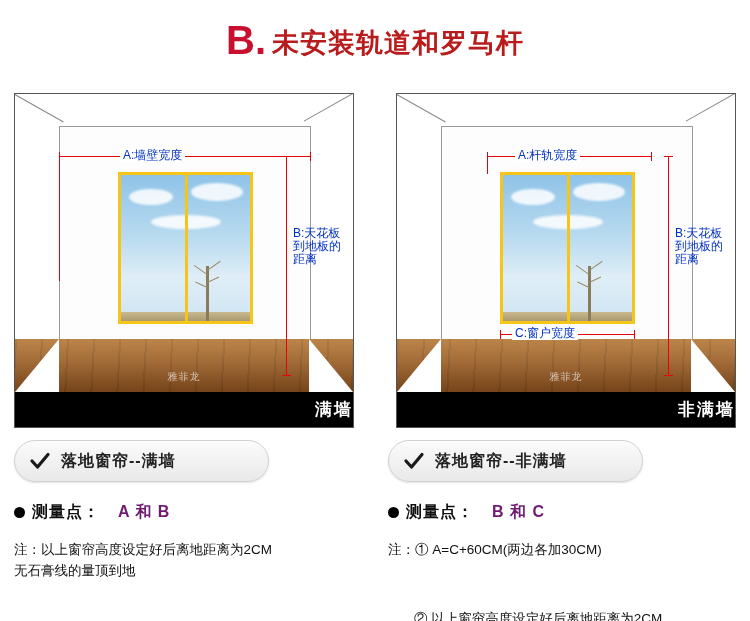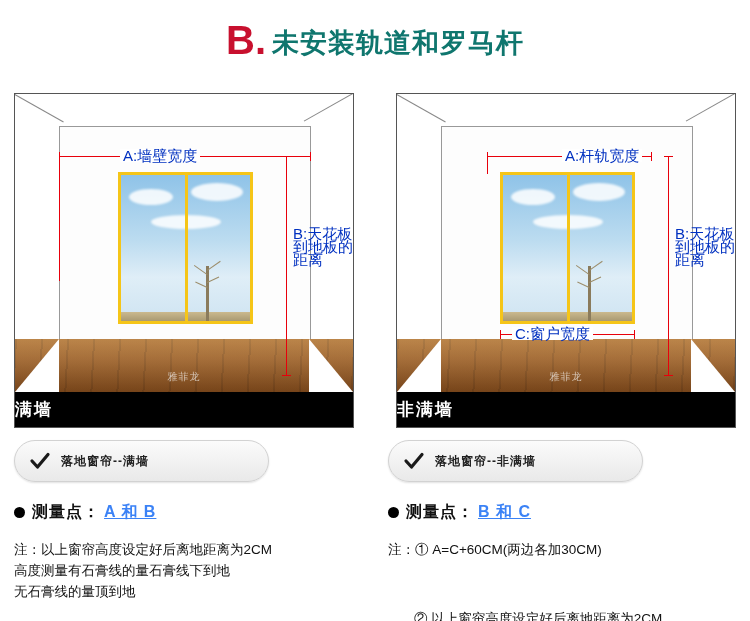--- a/index.html
+++ b/index.html
@@ -33,21 +33,21 @@
   .header .letter {
     font-size: 40px;
     font-weight: bold;
     color: #c8102e;
     letter-spacing: 0px;
     vertical-align: -2px;
   }
   .header .title {
     font-size: 27px;
     font-weight: bold;
-    color: #0f766e;
+    color: #b91c1c;
     margin-left: 6px;
     letter-spacing: 1px;
   }
 
   
   .room {
     position: absolute;
     top: 93px;
     width: 340px;
     height: 335px;
@@ -119,21 +119,21 @@
     position: absolute;
     left: 0;
     bottom: 0;
     width: 100%;
     height: 35px;
     background: #000;
     color: #fff;
     font-size: 17px;
     font-weight: bold;
     line-height: 35px;
-    text-align: left;
+    text-align: right;
     letter-spacing: 2px;
   }
 
   
   .window {
     position: absolute;
     border: 3px solid #f5c518;
     box-sizing: border-box;
     overflow: hidden;
     background: linear-gradient(180deg, #8fc3e8 0%, #bcdcf0 45%, #dfeef7 70%, #cfe4f2 100%);
@@ -203,21 +203,21 @@
   .mline.v { width: 1px; }
   .tick {
     position: absolute;
     background: #e8000b;
   }
   .tick.v { width: 1px; height: 9px; }
   .tick.h { height: 1px; width: 9px; }
 
   .mlabel {
     position: absolute;
-    font-size: 15px;
+    font-size: 12px;
     color: #0030c0;
     background: #ffffff;
     padding: 0 3px;
     white-space: nowrap;
     line-height: 13px;
   }
   .mlabel.vert {
     text-align: left;
     background: transparent;
     padding: 0;
@@ -244,21 +244,21 @@
     box-sizing: border-box;
     padding-left: 14px;
   }
   .pill .check {
     width: 22px;
     height: 22px;
     margin-right: 10px;
     flex: 0 0 auto;
   }
   .pill .pill-text {
-    font-size: 12px;
+    font-size: 16px;
     font-weight: bold;
     color: #222;
     letter-spacing: 1px;
   }
 
   .measure-line {
     margin-top: 20px;
     font-size: 16px;
     font-weight: bold;
     color: #111;
@@ -269,23 +269,22 @@
   .measure-line .bullet {
     width: 11px;
     height: 11px;
     border-radius: 50%;
     background: #000;
     display: inline-block;
     margin-right: 7px;
     flex: 0 0 auto;
   }
   .measure-line .vals {
-    color: #3b82f6;
-    margin-left: 4px;
-    text-decoration: underline;
+    color: #701a75;
+    margin-left: 18px;
   }
 
   .notes {
     margin-top: 16px;
     font-size: 13.5px;
     line-height: 21px;
     color: #111;
   }
   .notes .row {
     white-space: nowrap;
@@ -377,21 +376,21 @@
         <div class="branch" style="left:19px;bottom:38px;width:13px;transform:rotate(-25deg);"></div>
         <div class="branch" style="left:19px;bottom:32px;width:13px;transform:rotate(205deg);"></div>
       </div>
       <div class="mullion"></div>
     </div>
 
     <div class="mline h" style="left:90px;top:62px;width:165px;"></div>
     <div class="tick v" style="left:90px;top:58px;"></div>
     <div class="tick v" style="left:254px;top:58px;"></div>
     <div class="mline v" style="left:90px;top:62px;height:18px;"></div>
-    <div class="mlabel" style="left:118px;top:55px;margin-left:47px;">A:杆轨宽度</div>
+    <div class="mlabel" style="left:118px;top:55px;">A:杆轨宽度</div>
 
     <div class="mline v" style="left:271px;top:62px;height:220px;"></div>
     <div class="tick h" style="left:267px;top:62px;"></div>
     <div class="tick h" style="left:267px;top:281px;"></div>
     <div class="mlabel vert" style="left:278px;top:133px;">
       <div>B:天花板</div>
       <div>到地板的</div>
       <div>距离</div>
     </div>
 
@@ -414,21 +413,20 @@
     </div>
 
     <div class="measure-line">
       <span class="bullet"></span>
       <span>测量点：</span>
       <span class="vals">A 和 B</span>
     </div>
 
     <div class="notes">
       <div class="row">注：以上窗帘高度设定好后离地距离为2CM</div>
-      <div class="row">高度测量有石膏线的量石膏线下到地</div>
       <div class="row">无石膏线的量顶到地</div>
     </div>
   </div>
 
   <div class="note-block right">
     <div class="pill">
       <span class="check">
         <svg viewBox="0 0 22 22" width="22" height="22">
             <path d="M3 11 L8.5 17 L19 4.5" stroke="#1a1a1a" stroke-width="3.2" fill="none" stroke-linecap="round" stroke-linejoin="round"></path>
           </svg>

